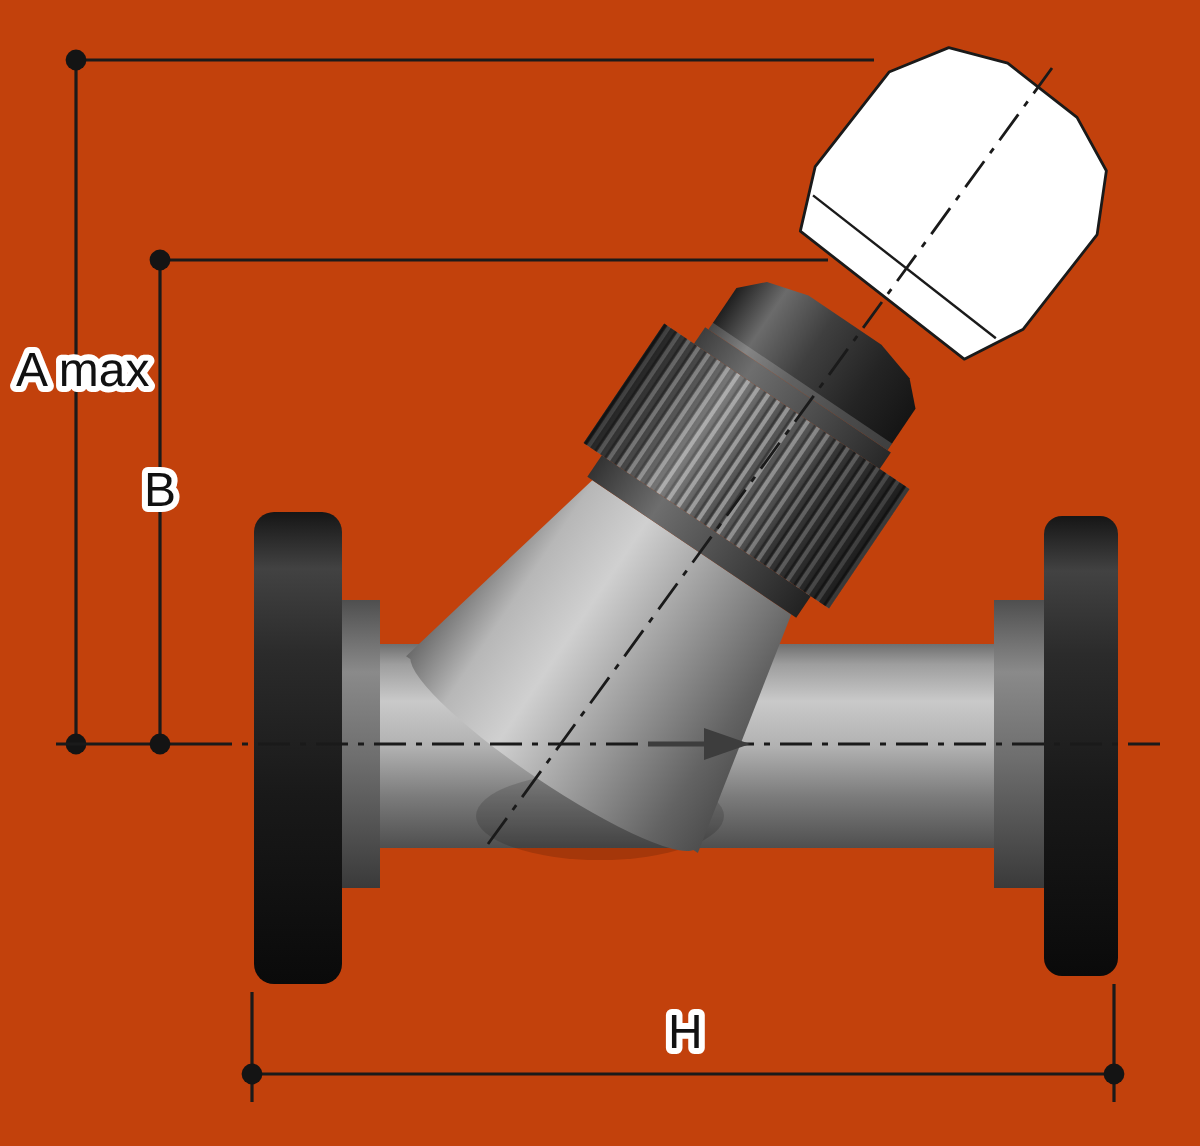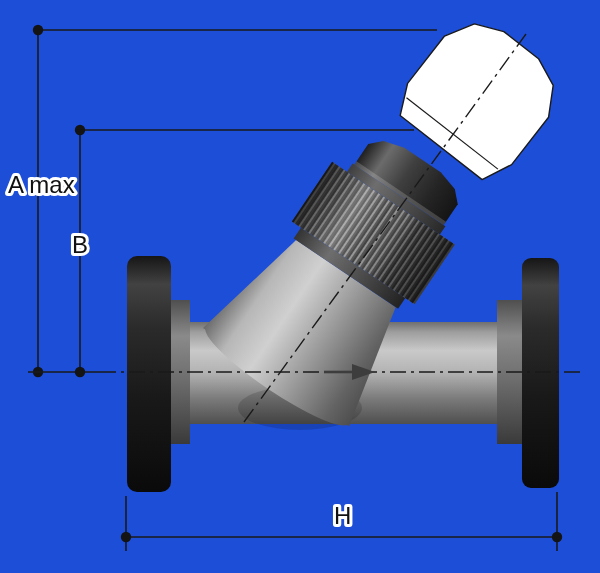--- a/index.html
+++ b/index.html
@@ -1,16 +1,16 @@
 <!DOCTYPE html>
 <html><head>
 <meta charset="utf-8">
 <style>
   html,body{margin:0;padding:0;background:#ffffff;}
-  .stage{position:relative;width:600px;height:573px;background:#1d4ed8;overflow:hidden;
+  .stage{position:relative;width:600px;height:573px;background:#c2410c;overflow:hidden;
          font-family:"Liberation Sans", sans-serif;}
   svg{display:block}
   text{font-family:"Liberation Sans", sans-serif;font-size:24px;fill:#111111;
        paint-order:stroke;stroke:#ffffff;stroke-width:6px;stroke-linejoin:round;}
 </style>
 </head>
 <body>
 
 <div class="stage">
 <svg width="600" height="573" viewBox="0 0 600 573">

